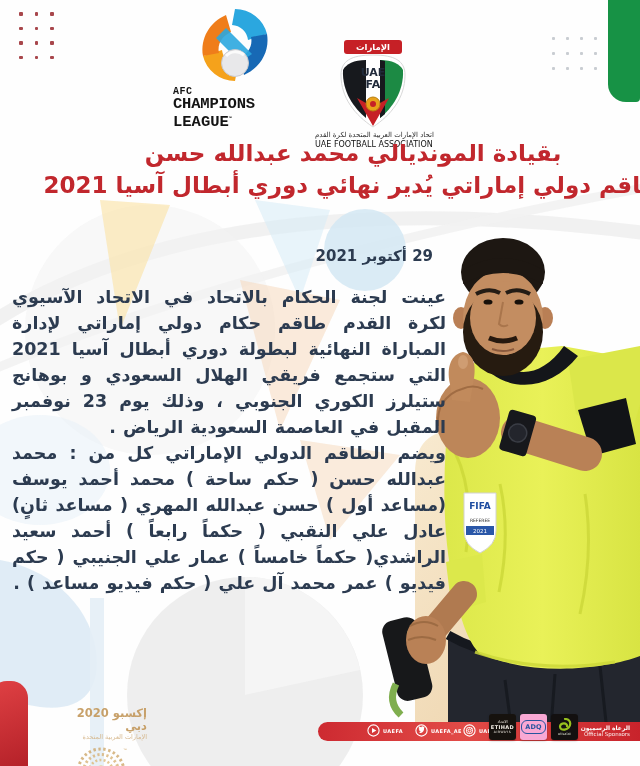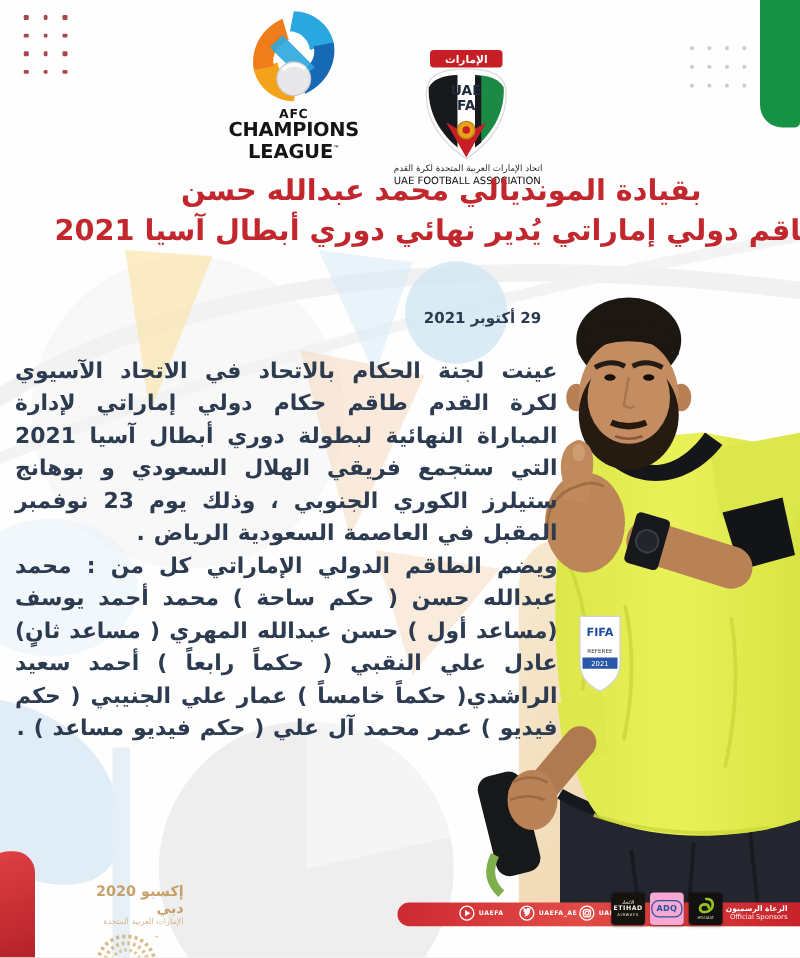--- a/index.html
+++ b/index.html
@@ -14,37 +14,37 @@
   #red-dots{left:19px;top:12px;grid-template-columns:repeat(3,3.5px);grid-gap:11px 12px;}
   #red-dots i{width:3.5px;height:3.5px;background:#a8474c;}
   #gray-dots{left:552px;top:37px;grid-template-columns:repeat(4,3px);grid-gap:12px 11px;}
   #gray-dots i{width:3px;height:3px;background:#c9cdd2;}
 
   #green-tab{left:608px;top:0;width:32px;height:102px;background:#179245;border-radius:0 0 4px 18px;}
   #red-blob{left:-10px;top:681px;width:38px;height:95px;border-radius:17px 17px 0 0;
             background:linear-gradient(160deg,#e04144,#b01e26);}
 
   
-  #afc{left:173px;top:6px;width:124px;text-align:center;color:#141414;}
+  #afc{left:173px;top:6px;width:124px;color:#141414;font-family:Liberation Mono, monospace;}
   #afc .t1{font-size:10px;font-weight:800;letter-spacing:.5px;margin-top:2px;}
   #afc .t2{font-size:15.5px;font-weight:800;letter-spacing:-.2px;line-height:15px;}
   #afc .t3{font-size:15.5px;font-weight:800;line-height:15px;}
   #afc sup{font-size:5px;}
 
   
   #uaefa{left:315px;top:6px;width:116px;text-align:center;margin-top:34px;}
   #uaefa .ar{font-size:7px;color:#2a2a2a;margin-top:3px;white-space:nowrap;}
   #uaefa .en{font-size:8px;font-weight:400;color:#101010;margin-top:1px;white-space:nowrap;}
 
   
   #headline{left:0;top:137px;width:640px;text-align:center;color:#c1272d;font-weight:700;direction:rtl;padding-left:33px;}
   #headline .h1{font-size:23px;line-height:32px;}
   #headline .h2{font-size:23px;line-height:33px;}
 
-  #date{right:207px;top:247px;font-size:12px;font-weight:700;color:#2c3b50;direction:rtl;margin-left:27px;}
+  #date{right:207px;top:247px;font-size:15px;font-weight:700;color:#2c3b50;direction:rtl;margin-left:27px;}
 
   .para{left:12px;width:434px;direction:rtl;text-align:justify;text-align-last:right;
         font-size:17.5px;font-weight:700;color:#2c3b50;line-height:26px;word-spacing:1px;}
   #para1{top:284px;}
   #para2{top:440px;}
 
   
   #expo{left:26px;top:707px;width:150px;display:flex;align-items:center;gap:5px;opacity:.92;flex-direction:column;}
   #expo .txt{width:92px;text-align:right;direction:rtl;}
   #expo .l1{font-size:11.5px;font-weight:700;color:#c49a5e;line-height:13px;}

